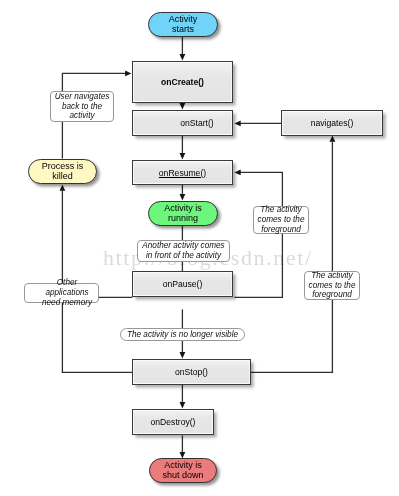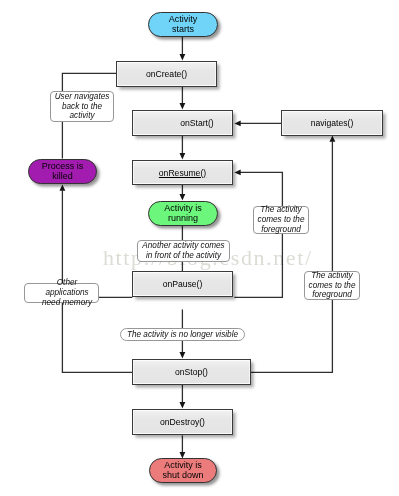--- a/index.html
+++ b/index.html
@@ -61,38 +61,38 @@
       <path d="M59.1,190.3 L64.9,190.3 L62,184 z"></path>
       <path d="M240.3,169.1 L240.3,174.9 L234,172 z"></path>
       <path d="M329.1,141.3 L334.9,141.3 L332,135 z"></path>
       <path d="M240.3,120.1 L240.3,125.9 L234,123 z"></path>
     </g>
   </svg>
 
   <div class="node term" style="left:148px;top:12px;width:70px;height:25px;border-radius:12.5px;background:#6fd4f7;">Activity
 starts</div>
 
-  <div class="node proc" style="left:116px;top:61px;width:101px;height:26px;">onCreate()</div>
+  <div class="node proc" style="left:132px;top:61px;width:101px;height:42px;font-weight:bold;">onCreate()</div>
 
   <div class="node proc" style="left:132px;top:110px;width:101px;height:26px;padding-left:29px;">onStart()</div>
 
   <div class="node proc" style="left:132px;top:160px;width:101px;height:25px;text-decoration:underline;">onResume()</div>
 
   <div class="node term" style="left:148px;top:201px;width:70px;height:25px;border-radius:12.5px;background:#6cf77c;">Activity is
 running</div>
 
   <div class="node proc" style="left:132px;top:271px;width:101px;height:26px;">onPause()</div>
 
   <div class="node proc" style="left:132px;top:359px;width:119px;height:26px;text-align:center;">onStop()</div>
 
-  <div class="node proc" style="left:132px;top:409px;width:101px;height:26px;">onDestroy()</div>
+  <div class="node proc" style="left:132px;top:409px;width:82px;height:26px;">onDestroy()</div>
 
   <div class="node proc" style="left:281px;top:110px;width:102px;height:26px;">navigates()</div>
 
-  <div class="node term" style="left:28px;top:159px;width:69px;height:25px;border-radius:12.5px;background:#a21caf;">Process is
+  <div class="node term" style="left:28px;top:159px;width:69px;height:25px;border-radius:12.5px;background:#fef9c3;">Process is
 killed</div>
 
   <div class="node term" style="left:149px;top:458px;width:68px;height:25px;border-radius:12.5px;background:#ec7c7c;">Activity is
 shut down</div>
 
   <div class="label" style="left:30px;top:91px;width:64px;height:31px;margin-left:20px;">User navigates
 back to the
 activity</div>
 
   <div class="label" style="left:137px;top:240px;width:93px;height:22px;">Another activity comes

